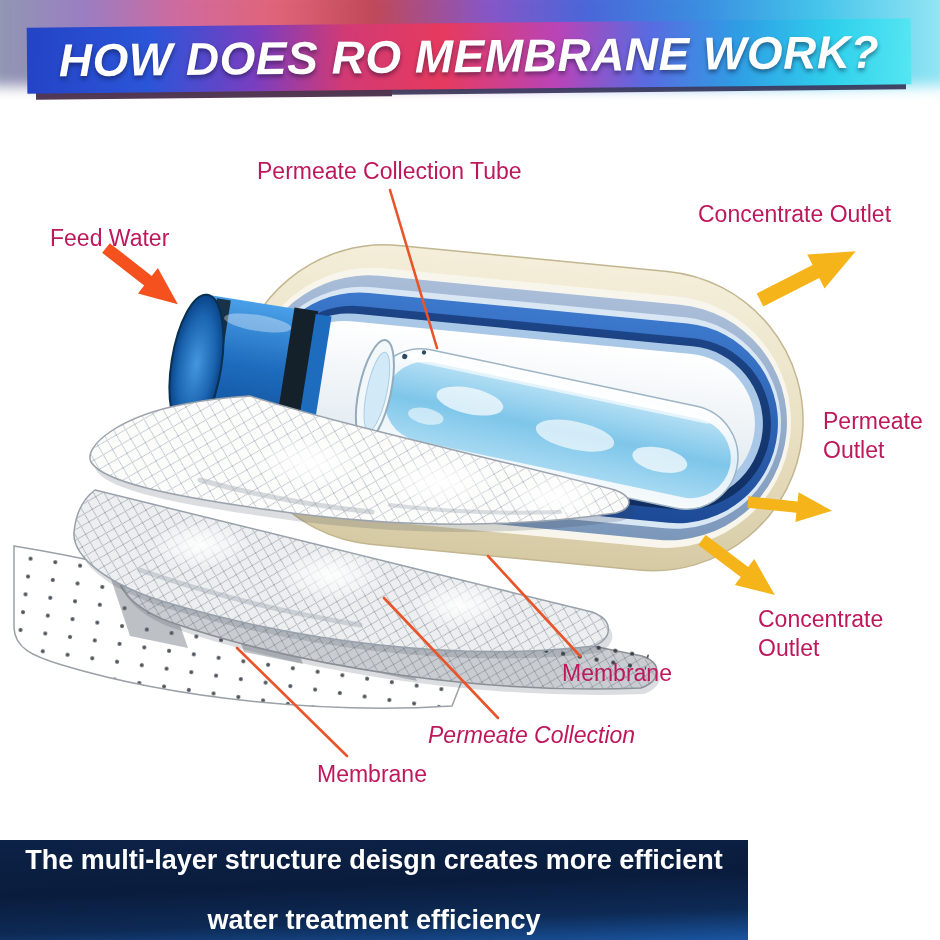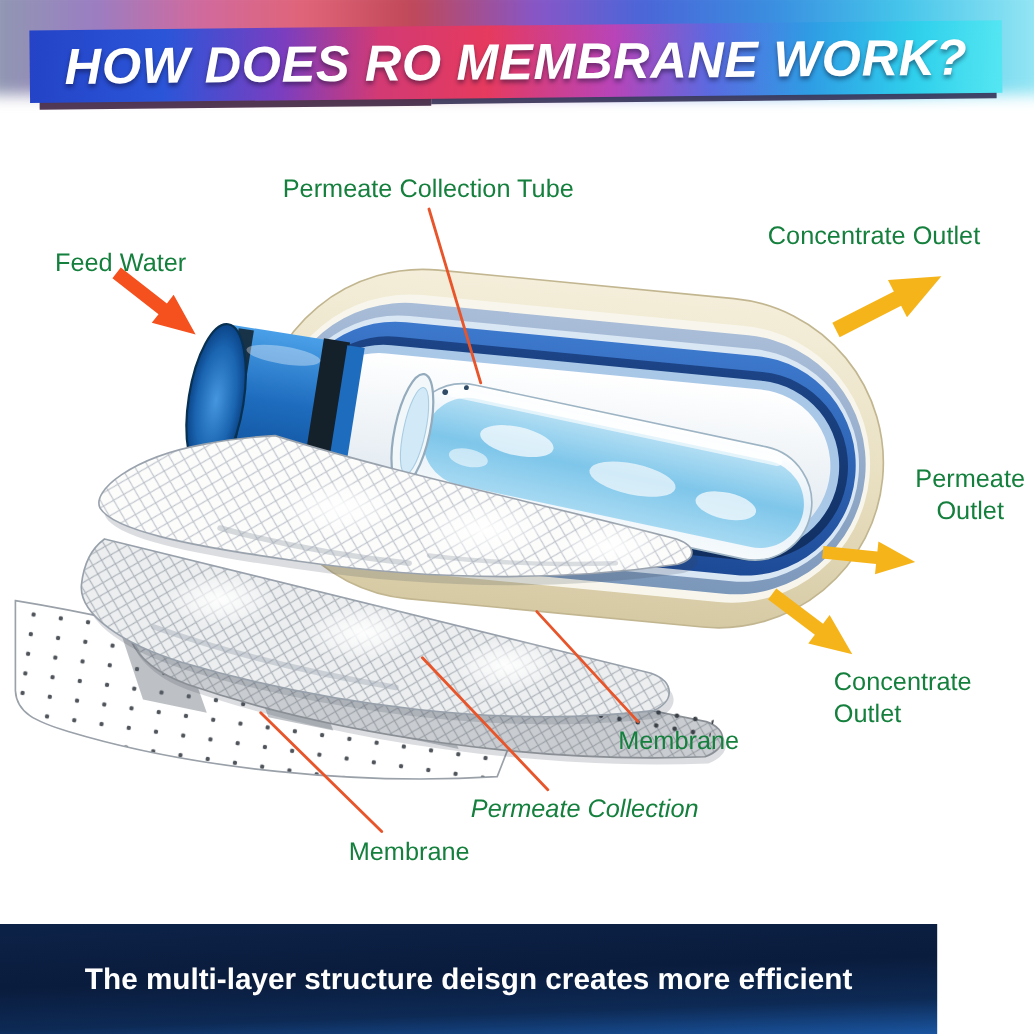--- a/index.html
+++ b/index.html
@@ -34,27 +34,27 @@
     position:absolute; left:36px; top:87px; width:356px; height:11px;
     background:rgba(52,22,54,0.85); transform:rotate(-0.6deg); z-index:2;
   }
   .banner-shadow-right {
     position:absolute; left:392px; top:82px; width:514px; height:10px;
     background:rgba(30,26,66,0.8); transform:rotate(-0.6deg); z-index:2;
   }
   svg.diagram { position:absolute; left:0; top:0; z-index:1; }
   .label {
     position:absolute; z-index:2;
-    font-size:23px; color:#15803d; line-height:1.27;
+    font-size:23px; color:#be185d; line-height:1.27;
   }
   .nowrap { white-space:nowrap; }
   .footer {
-    position:absolute; left:0; top:840px; width:852px; height:100px;
+    position:absolute; left:0; top:840px; width:748px; height:100px;
     background:linear-gradient(178deg,#0c2247 0%, #0a1c3d 45%, #0d2a55 75%, #1a55a0 100%);
-    display:flex; flex-direction:column; align-items:center; justify-content:center;
+    display:flex; flex-direction:column; align-items:center; justify-content:space-between;
     z-index:3;
   }
   .footer p { color:#ffffff; font-size:27px; font-weight:bold; line-height:1.5; }
 </style>
 </head>
 <body>
 
 <div class="top-bg"></div>
 <div class="banner-shadow-left"></div>
 <div class="banner-shadow-right"></div>
@@ -210,21 +210,22 @@
     <use href="#arrowShape" transform="translate(106,248) rotate(38) scale(0.95)" fill="#F4511E"></use>
     <use href="#arrowShape" transform="translate(760,300) rotate(-27) scale(1.12)" fill="#F6B41B"></use>
     <use href="#arrowShape" transform="translate(748,502) rotate(6) scale(0.88)" fill="#F6B41B"></use>
     <use href="#arrowShape" transform="translate(702,540) rotate(37) scale(0.95)" fill="#F6B41B"></use>
   </g>
 </svg>
 
 <div class="label nowrap" style="left:257px; top:157px;">Permeate Collection Tube</div>
 <div class="label nowrap" style="left:50px; top:224px;">Feed Water</div>
 <div class="label nowrap" style="left:698px; top:200px;">Concentrate Outlet</div>
-<div class="label" style="left:823px; top:421px; width:118px;text-align:center;">Permeate Outlet</div>
+<div class="label" style="left:823px; top:407px; width:118px;">Permeate Outlet</div>
 <div class="label" style="left:758px; top:605px; width:145px;">Concentrate Outlet</div>
 <div class="label nowrap" style="left:562px; top:659px;">Membrane</div>
 <div class="label nowrap" style="left:428px; top:721px;font-style:italic;">Permeate Collection</div>
 <div class="label nowrap" style="left:317px; top:760px;">Membrane</div>
 
 <div class="footer">
   <p>The multi-layer structure deisgn creates more efficient</p>
+  <p>water treatment efficiency</p>
 </div>
 
 </body></html>

